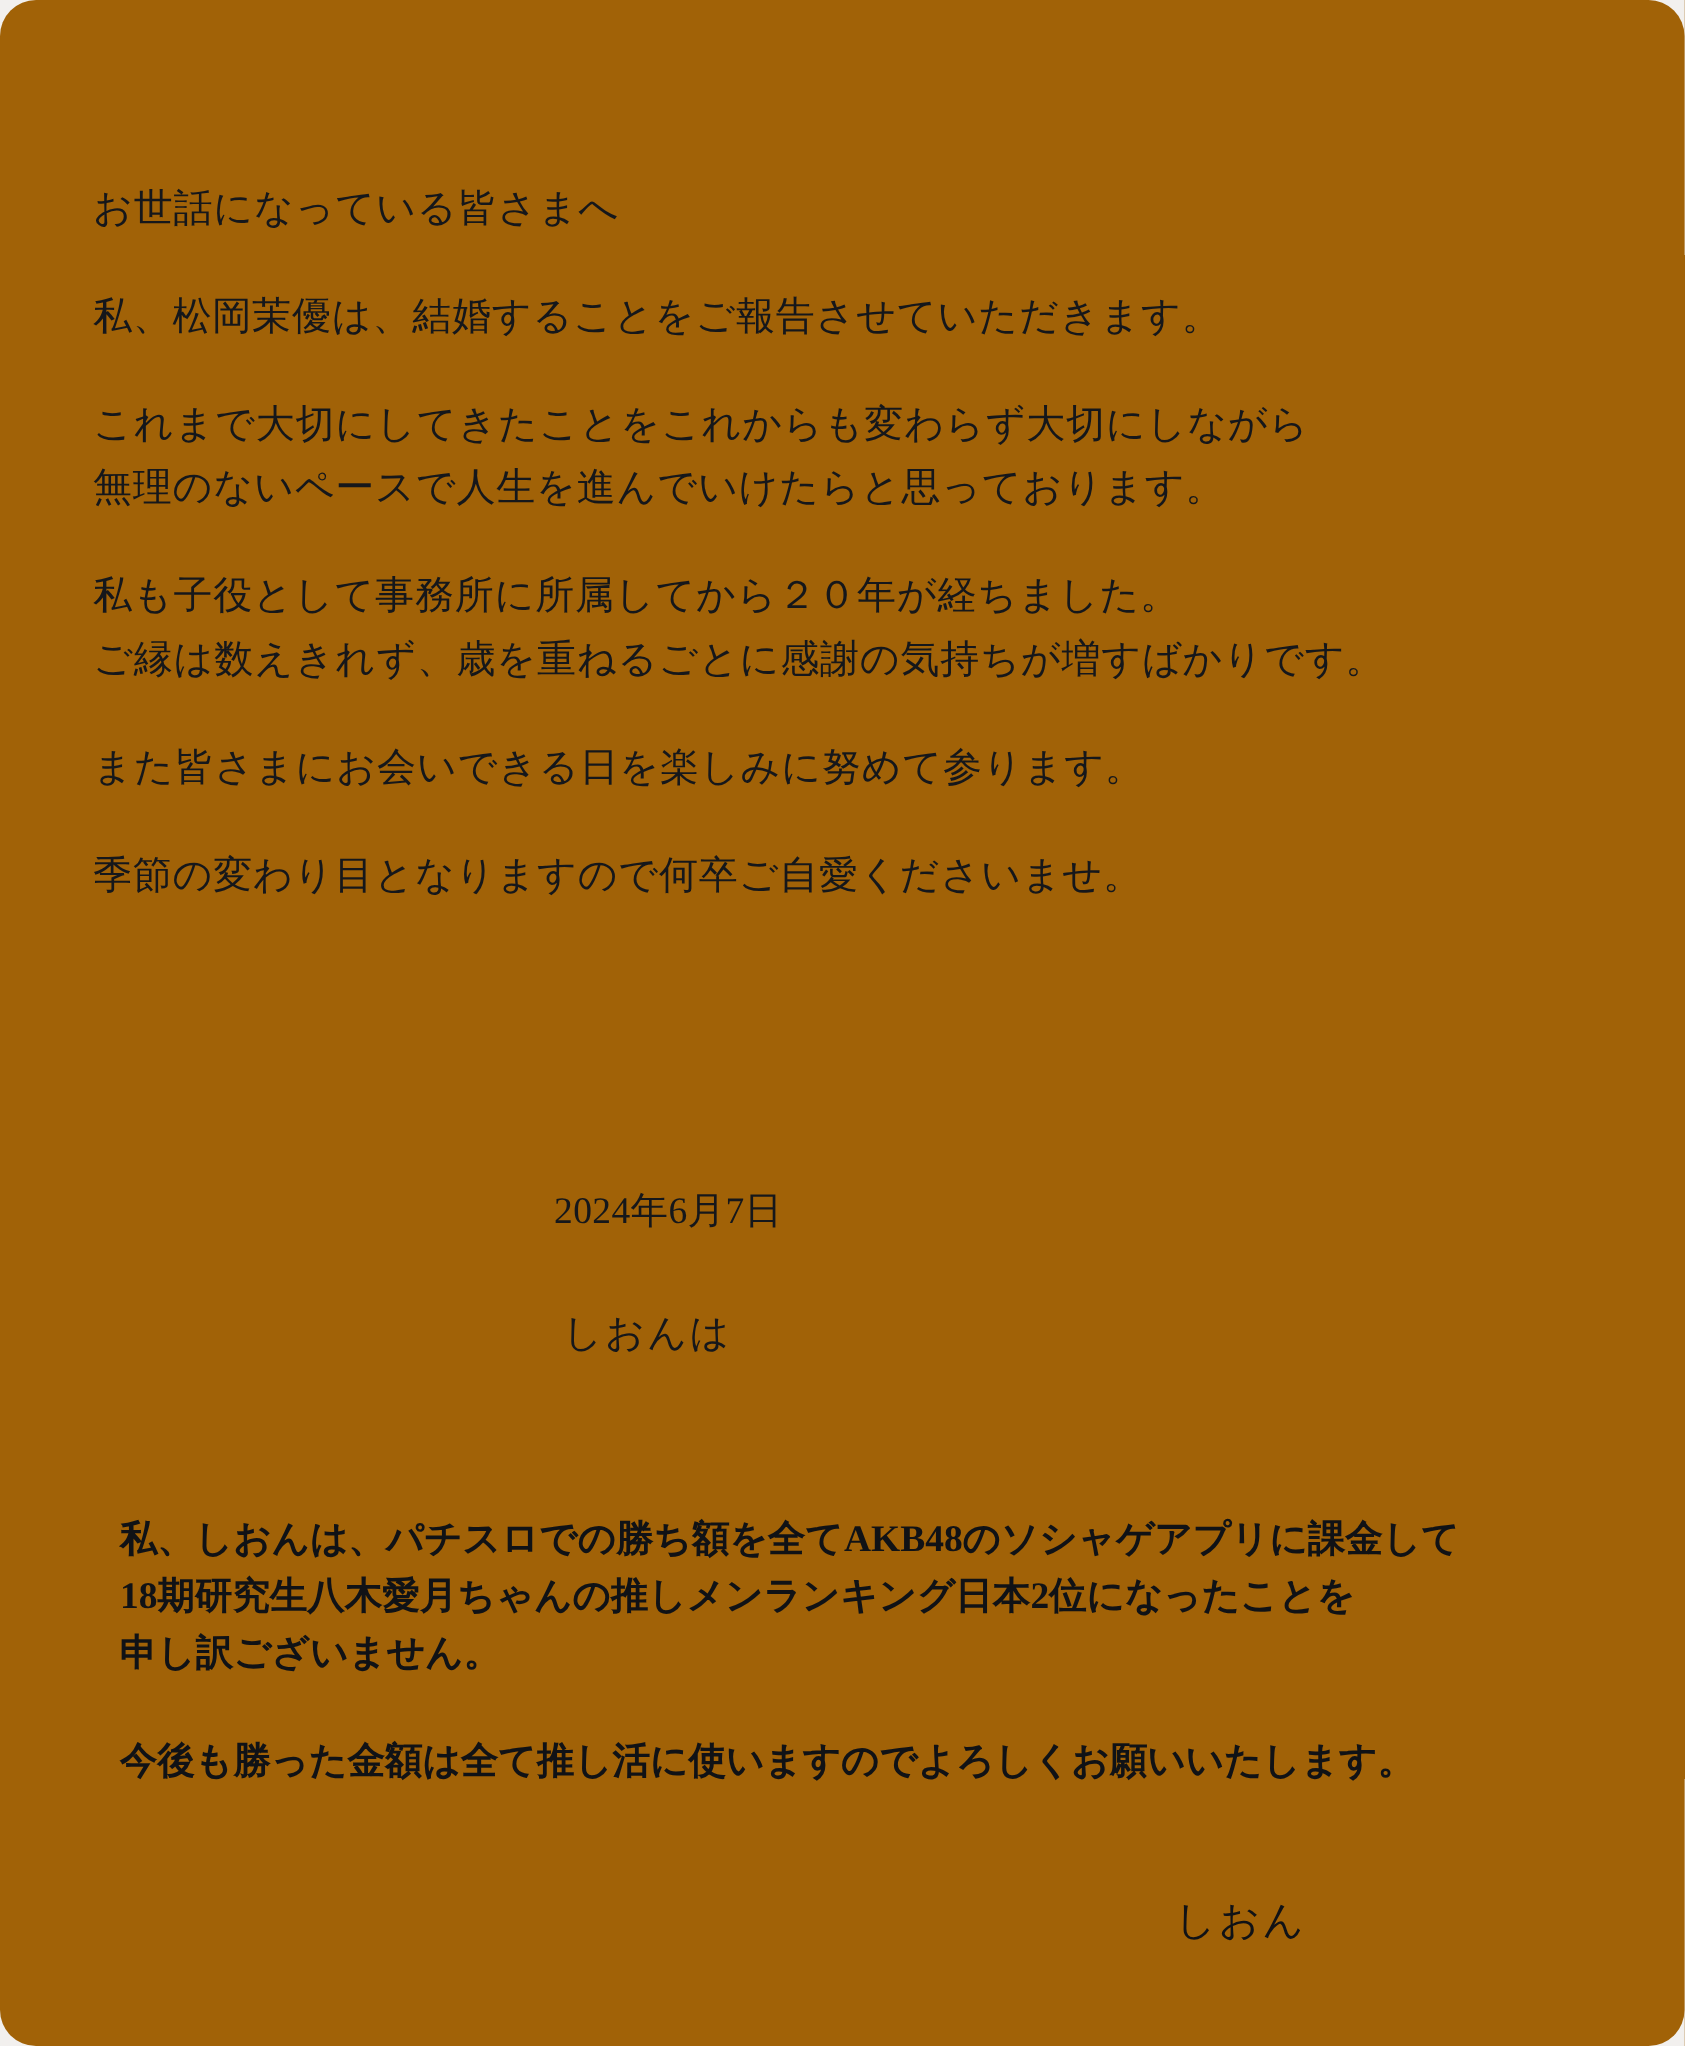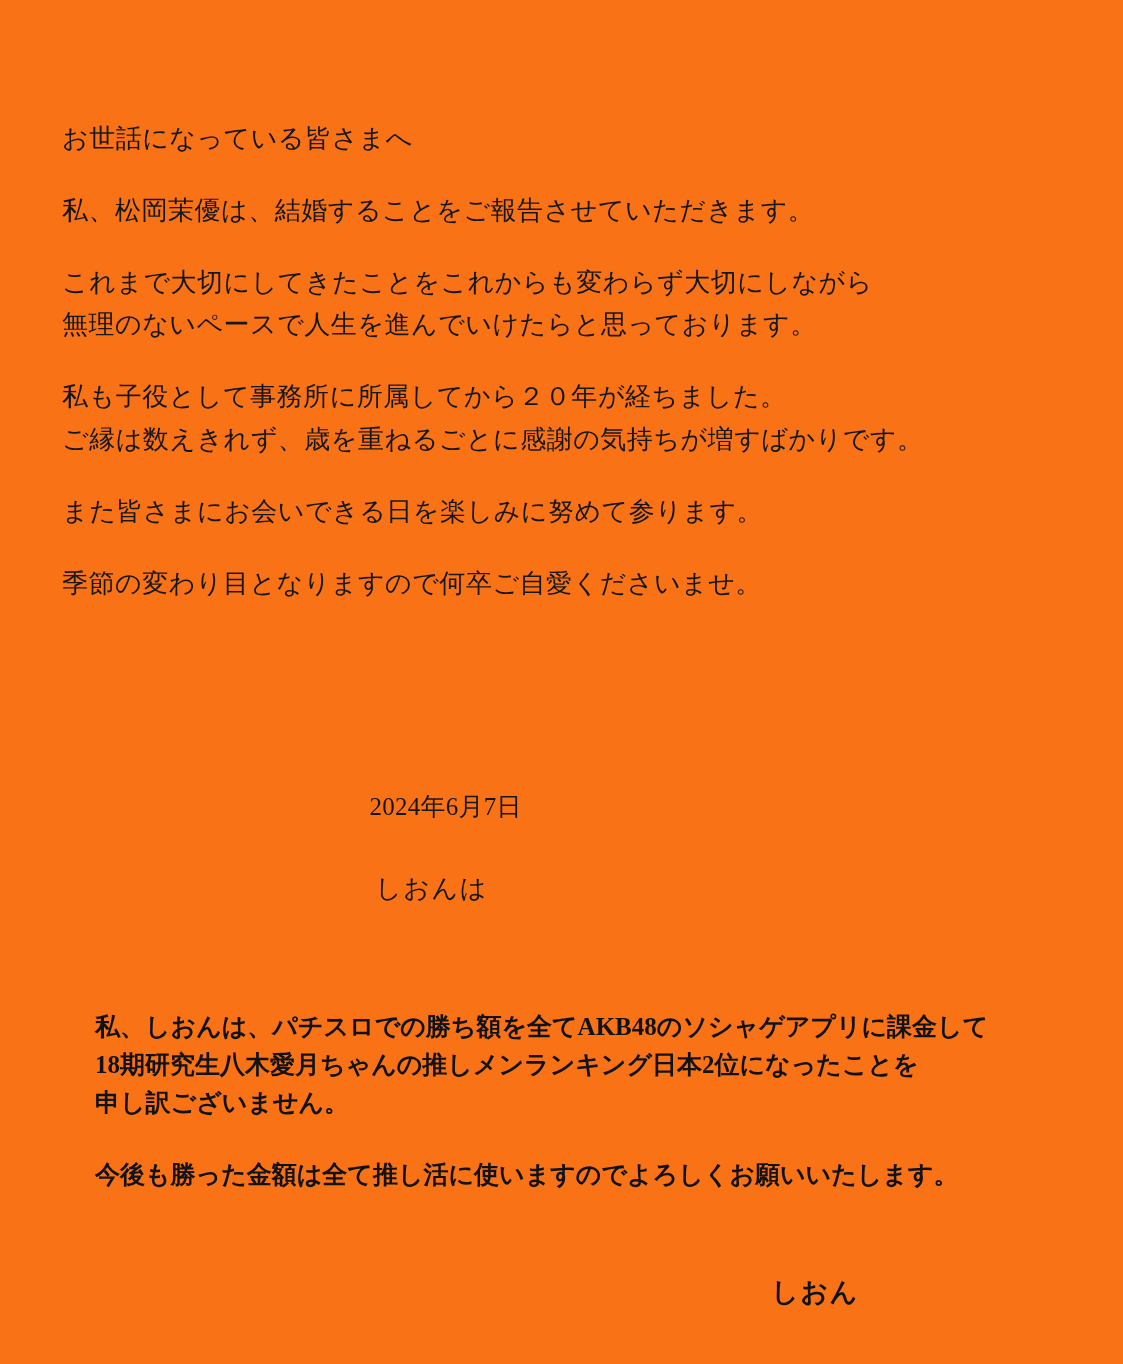--- a/index.html
+++ b/index.html
@@ -11,21 +11,22 @@
     width: 1123px;
     height: 1364px;
     position: relative;
     font-family: "Liberation Serif", "DejaVu Serif", serif;
     color: #14161a;
     overflow: hidden;
   }
   .page {
     position: absolute;
     inset: 0;
-    background: #f97316;
+    background: #a16207;
+    border-radius: 24px;
   }
 
   
   .letter-top {
     position: absolute;
     top: 118px;
     left: 62px;
     right: 60px;
   }
   .letter-top .para {
@@ -74,34 +75,33 @@
     font-size: 25px;
     line-height: 1.52;
     letter-spacing: 0.0em;
     margin: 0 0 34px 0;
     font-weight: 700;
     color: #101216;
   }
   .letter-bottom .line {
     display: block;
     white-space: pre;
-    margin-left: 15px;
   }
   .bottom-sign {
     position: absolute;
     top: 1258px;
     left: 0;
     right: 60px;
     text-align: right;
   }
   .bottom-sign .sign-name2 {
     font-size: 27px;
-    font-weight: 700;
+    font-weight: 400;
     letter-spacing: 0.06em;
-    margin: 16px;
+    margin: 4px;
     padding-right: 188px;
     color: #101216;
   }
 </style>
 </head>
 <body>
 
 <div class="page">
 
   <div class="letter-top">

